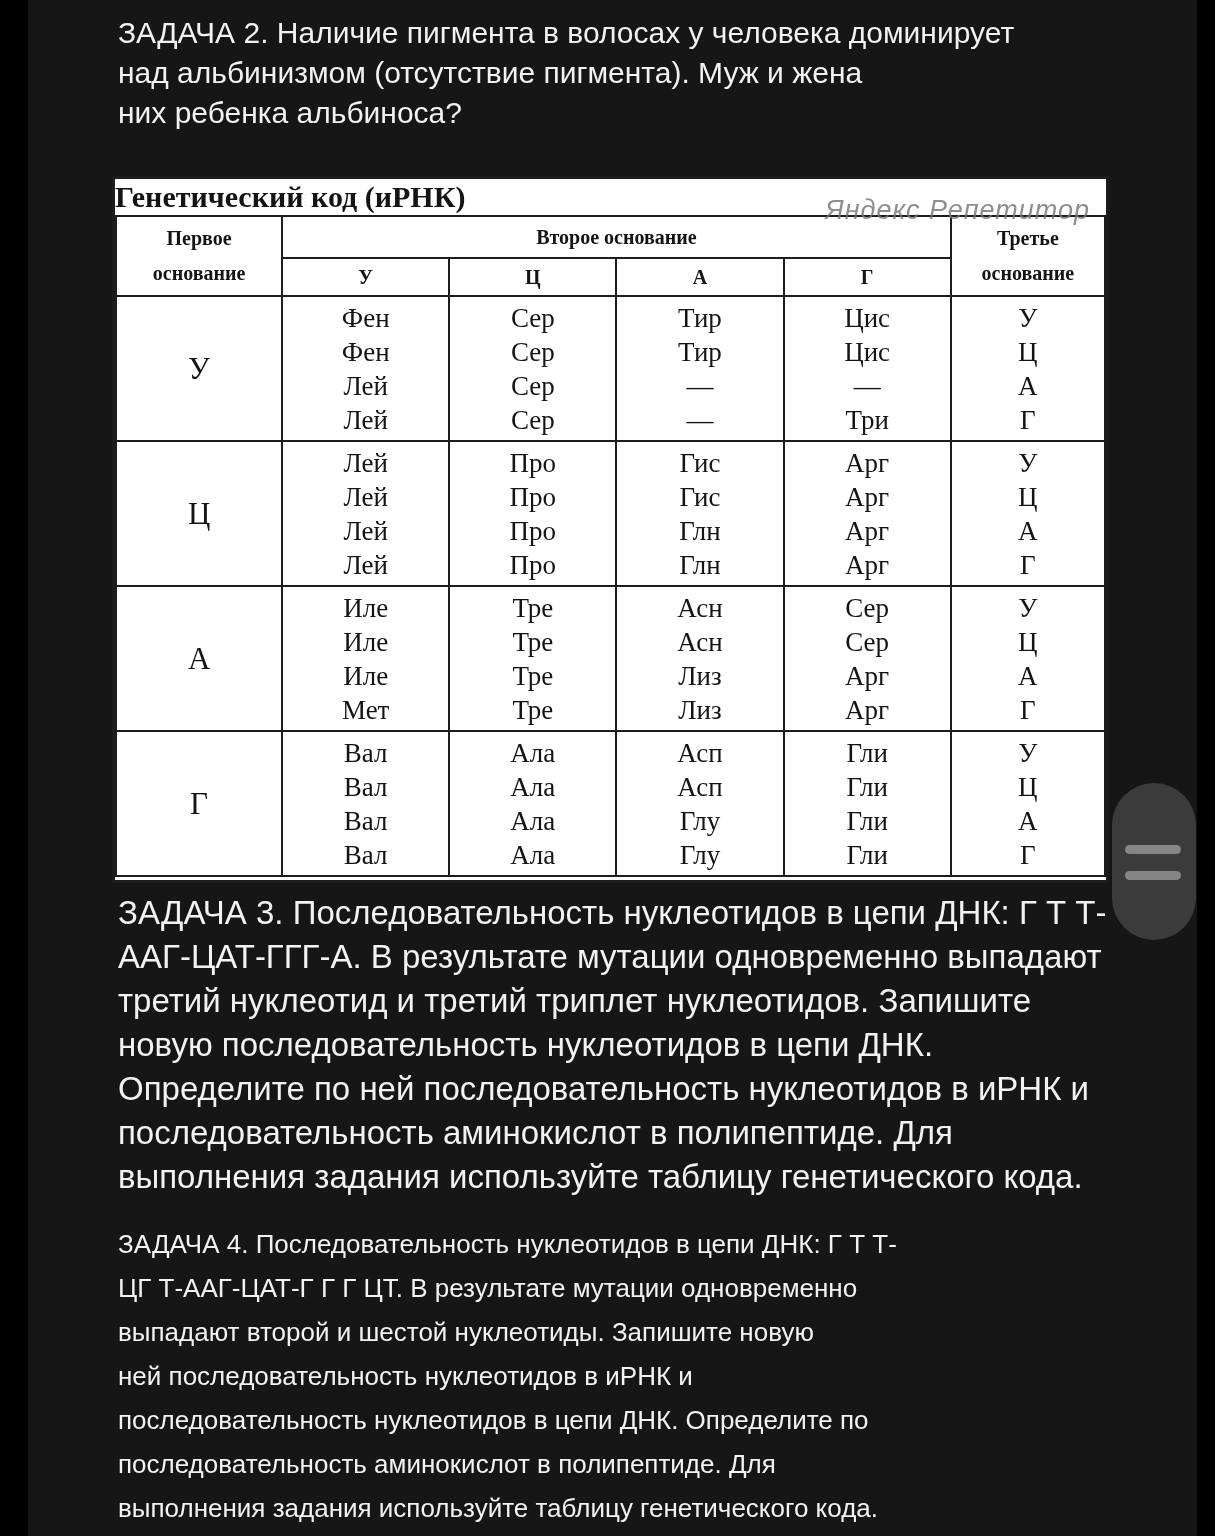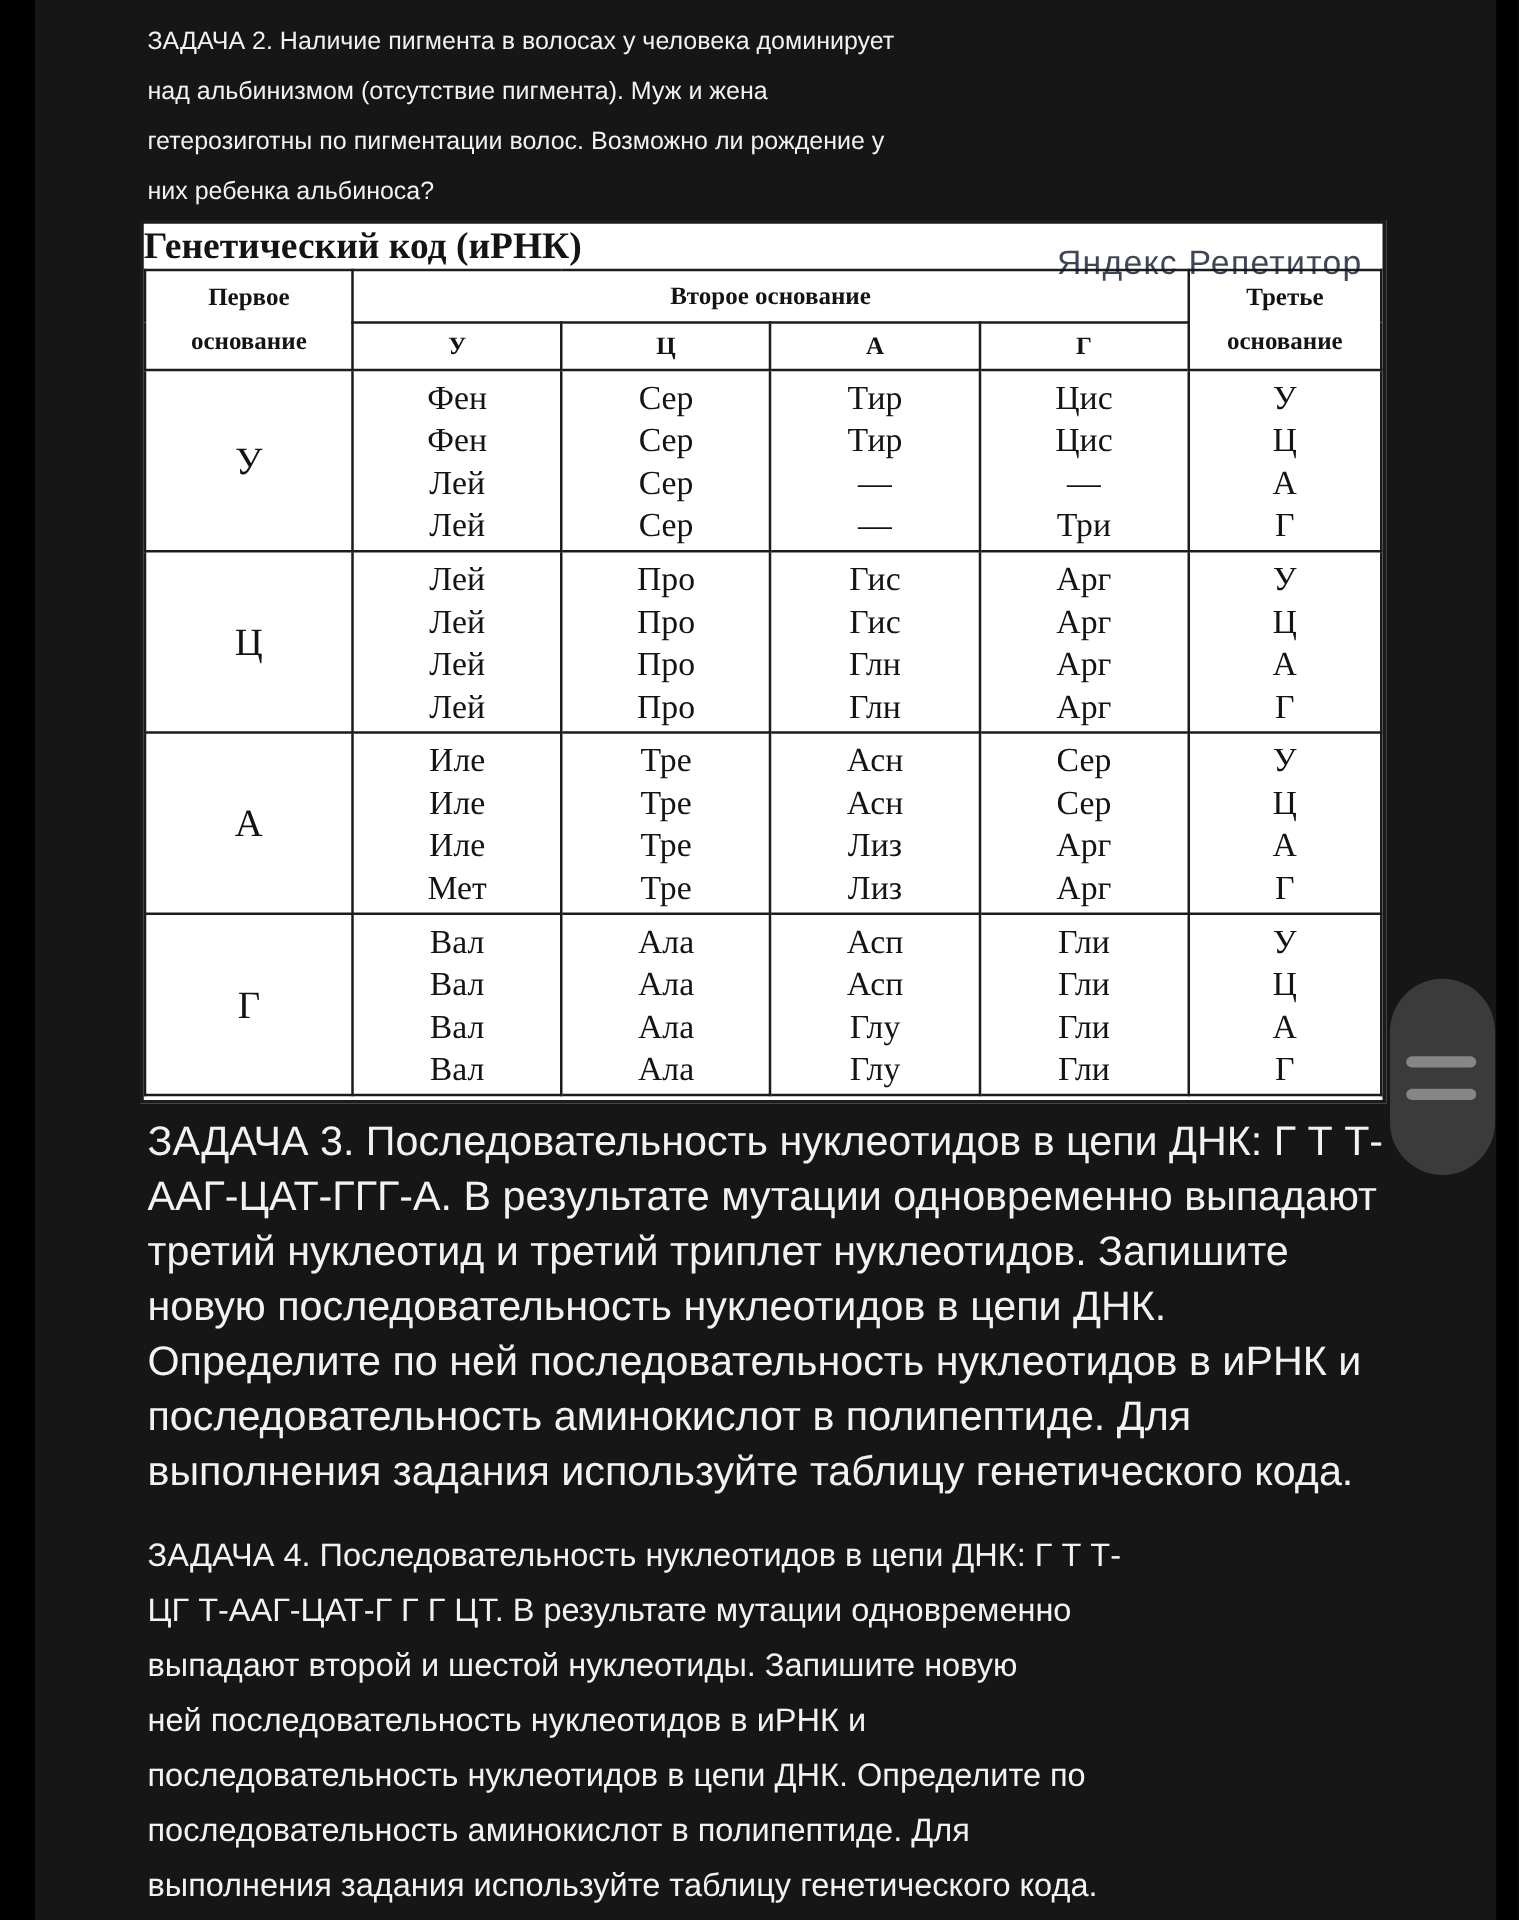--- a/index.html
+++ b/index.html
@@ -7,38 +7,39 @@
     position:relative; width:1215px; height:1536px;
     background:#161616; overflow:hidden;
     font-family:"Liberation Sans", sans-serif; color:#f2f2f2;
   }
   .edge { position:absolute; top:0; bottom:0; background:#000000; }
   .edge-left  { left:0; width:28px; }
   .edge-right { right:0; width:18px; }
 
   .task { position:absolute; left:118px; width:1010px; }
   .task .text-line { white-space:nowrap; }
-  .task-2 { top:13px;  font-size:20px; line-height:40px; }
+  .task-2 { top:13px;  font-size:30px; line-height:40px; }
   .task-3 { top:891px; font-size:33px; line-height:44px; }
   .task-4 { top:1222px; font-size:26px; line-height:44px; }
 
   .scan {
     position:absolute; left:112px; top:176px; width:997px; height:707px;
     box-sizing:border-box; background:#ffffff; border:3px solid #1c1c1c;
     font-family:"Liberation Serif", serif; color:#141414;
   }
   .scan-title {
     height:36px; line-height:36px; text-align:left;
     font-weight:bold; font-size:30px;
   }
   .watermark {
     position:absolute; top:16px; right:16px;
     font-family:"Liberation Sans", sans-serif;
-    font-size:27px; color:#0f172a; opacity:0.8; letter-spacing:1px;
+    font-size:27px; color:#737373; opacity:0.8; letter-spacing:1px;
     pointer-events:none;
+    font-style:italic;
   }
   .gtable { border-collapse:collapse; width:100%; table-layout:fixed; }
   .gtable th, .gtable td {
     border:2px solid #1c1c1c; text-align:center; vertical-align:middle; padding:0;
   }
   .gtable thead tr.hdr-top th { height:40px; }
   .gtable thead tr.hdr-sub th { height:36px; }
   .gtable th { font-size:20px; font-weight:bold; }
   .gtable th .text-line { line-height:35px; }
   .gtable tbody tr { height:145px; }
@@ -59,21 +60,20 @@
 </head>
 <body>
 
 <div class="page">
   <div class="edge edge-left"></div>
   <div class="edge edge-right"></div>
 
   <div class="task task-2">
       <div class="text-line">ЗАДАЧА 2. Наличие пигмента в волосах у человека доминирует</div>
       <div class="text-line">над альбинизмом (отсутствие пигмента). Муж и жена</div>
-      <div class="text-line">гетерозиготны по пигментации волос. Возможно ли рождение у</div>
       <div class="text-line">них ребенка альбиноса?</div>
     </div>
 
   <div class="scan">
     <div class="scan-title">Генетический код (иРНК)</div>
     <div class="watermark">Яндекс Репетитор</div>
     <table class="gtable">
       <colgroup>
         <col style="width:16.8%">
           <col style="width:16.9%">

